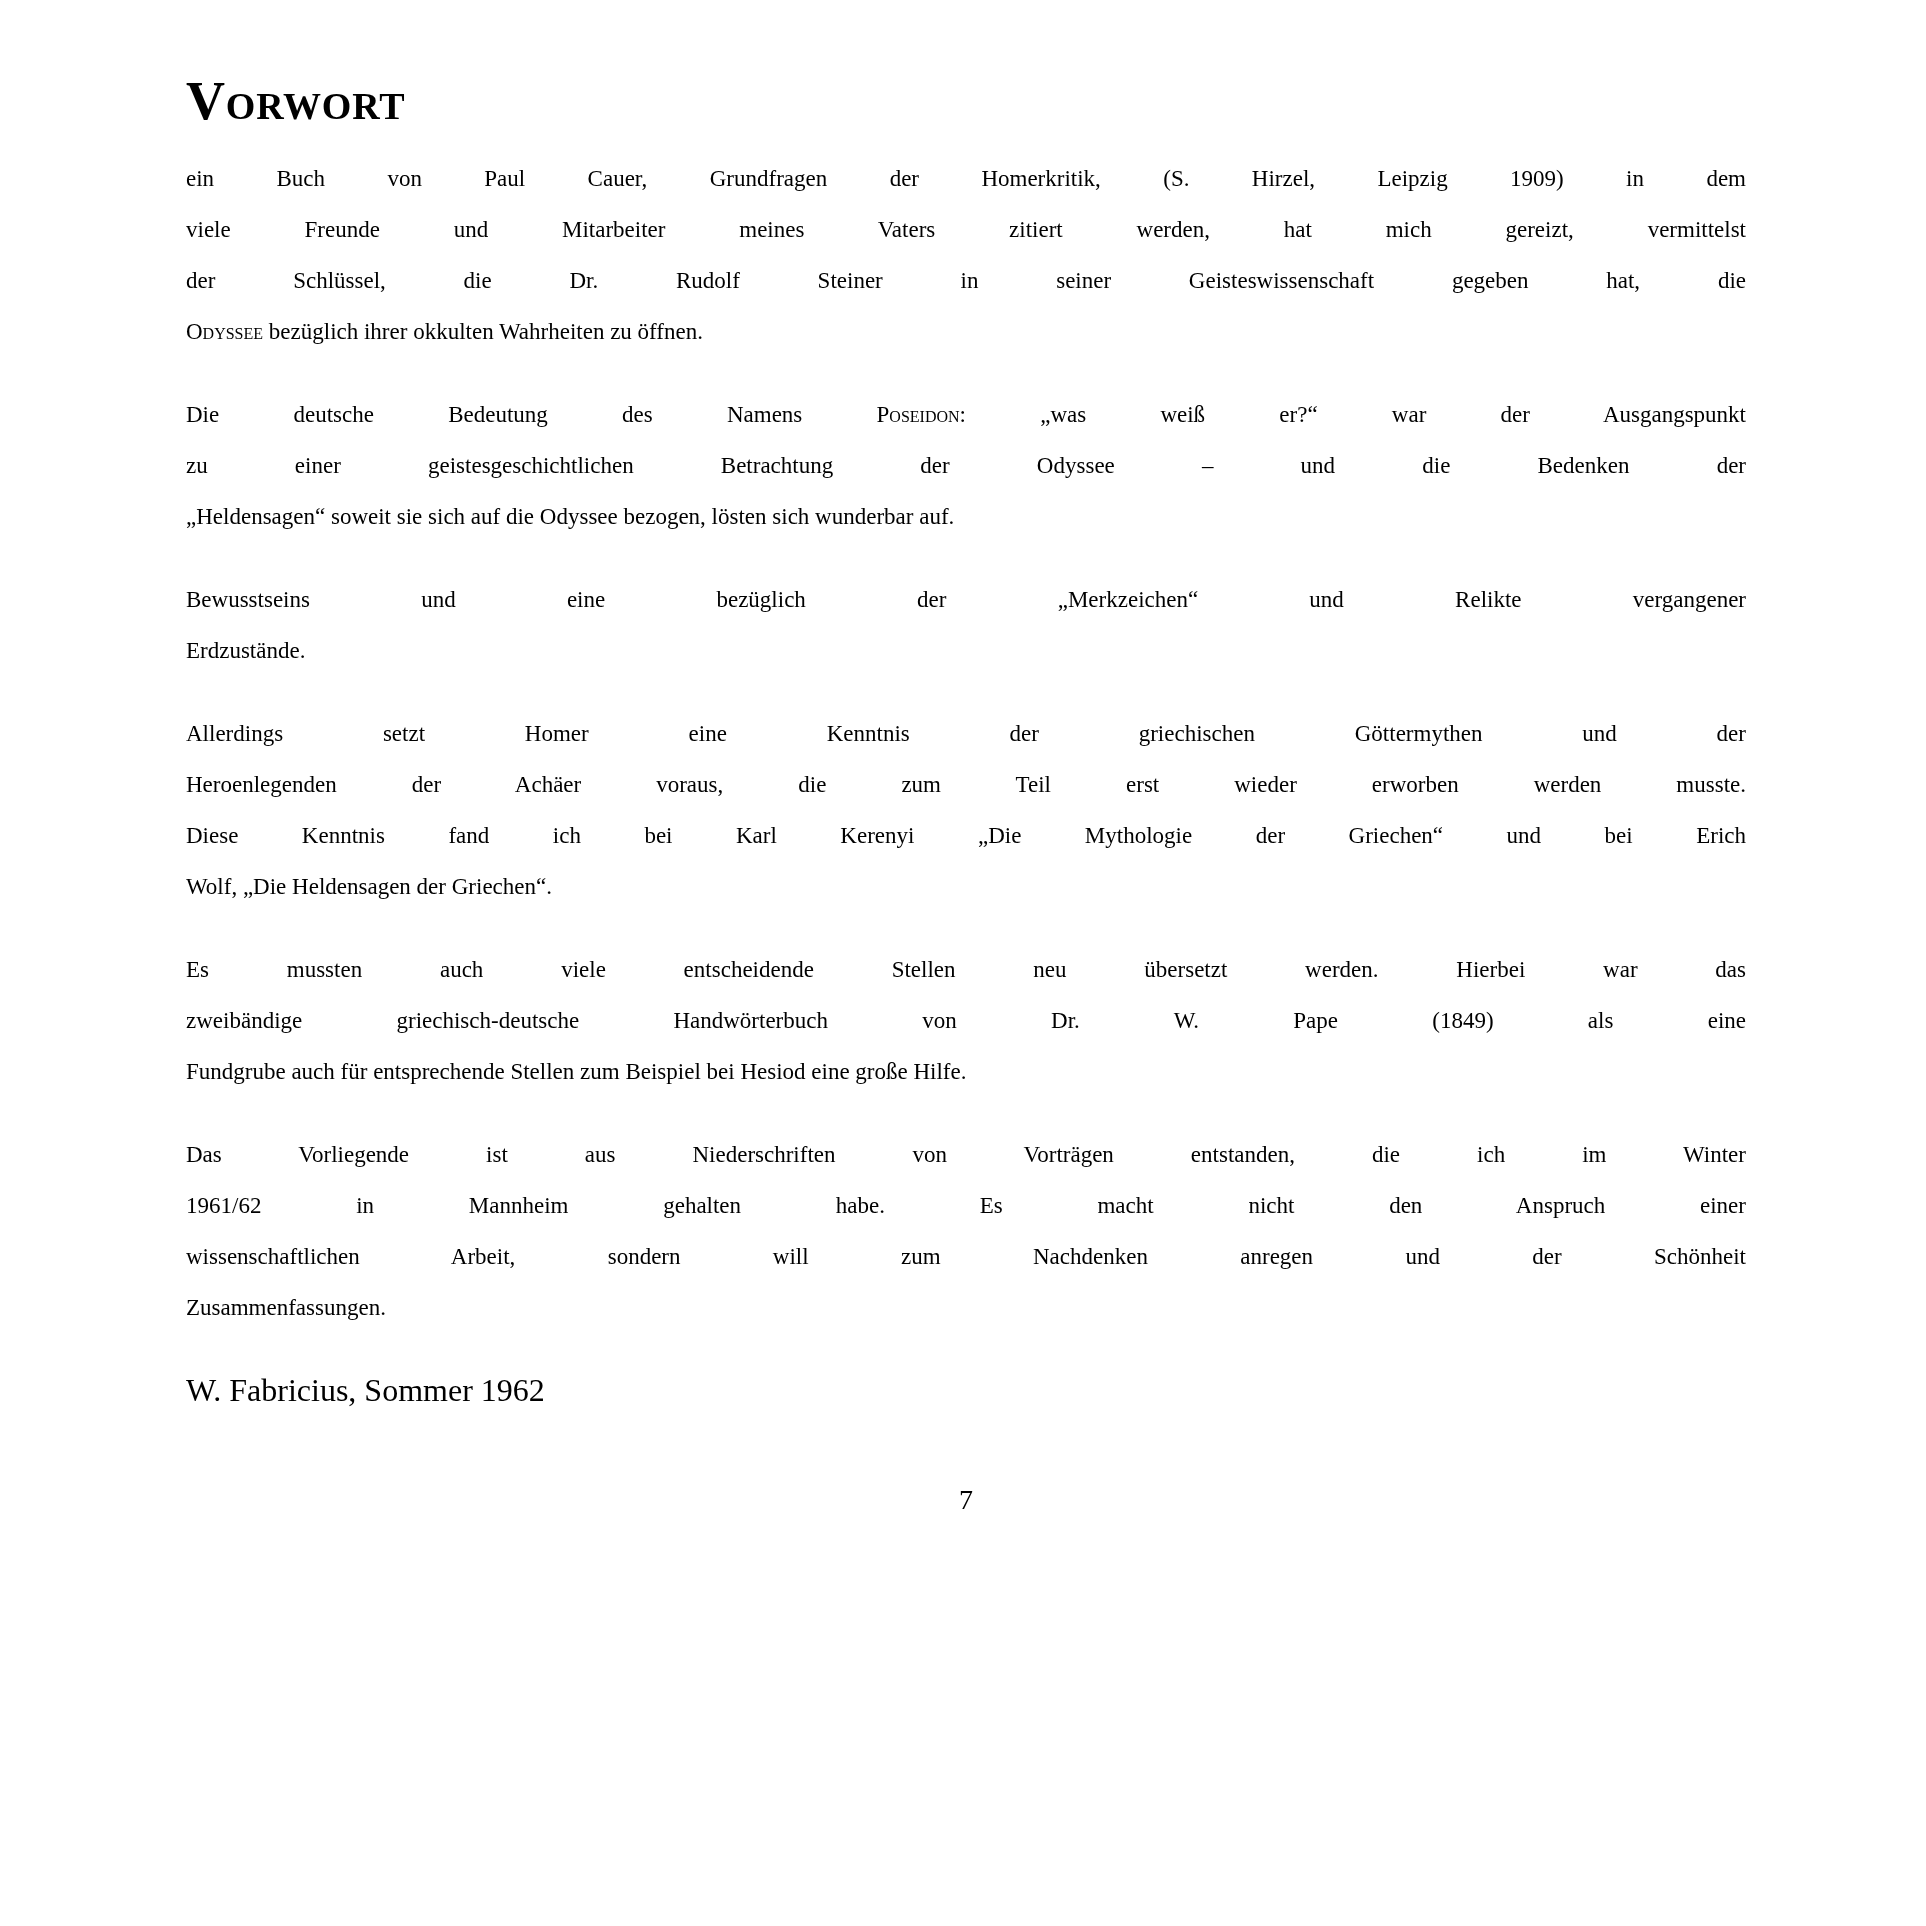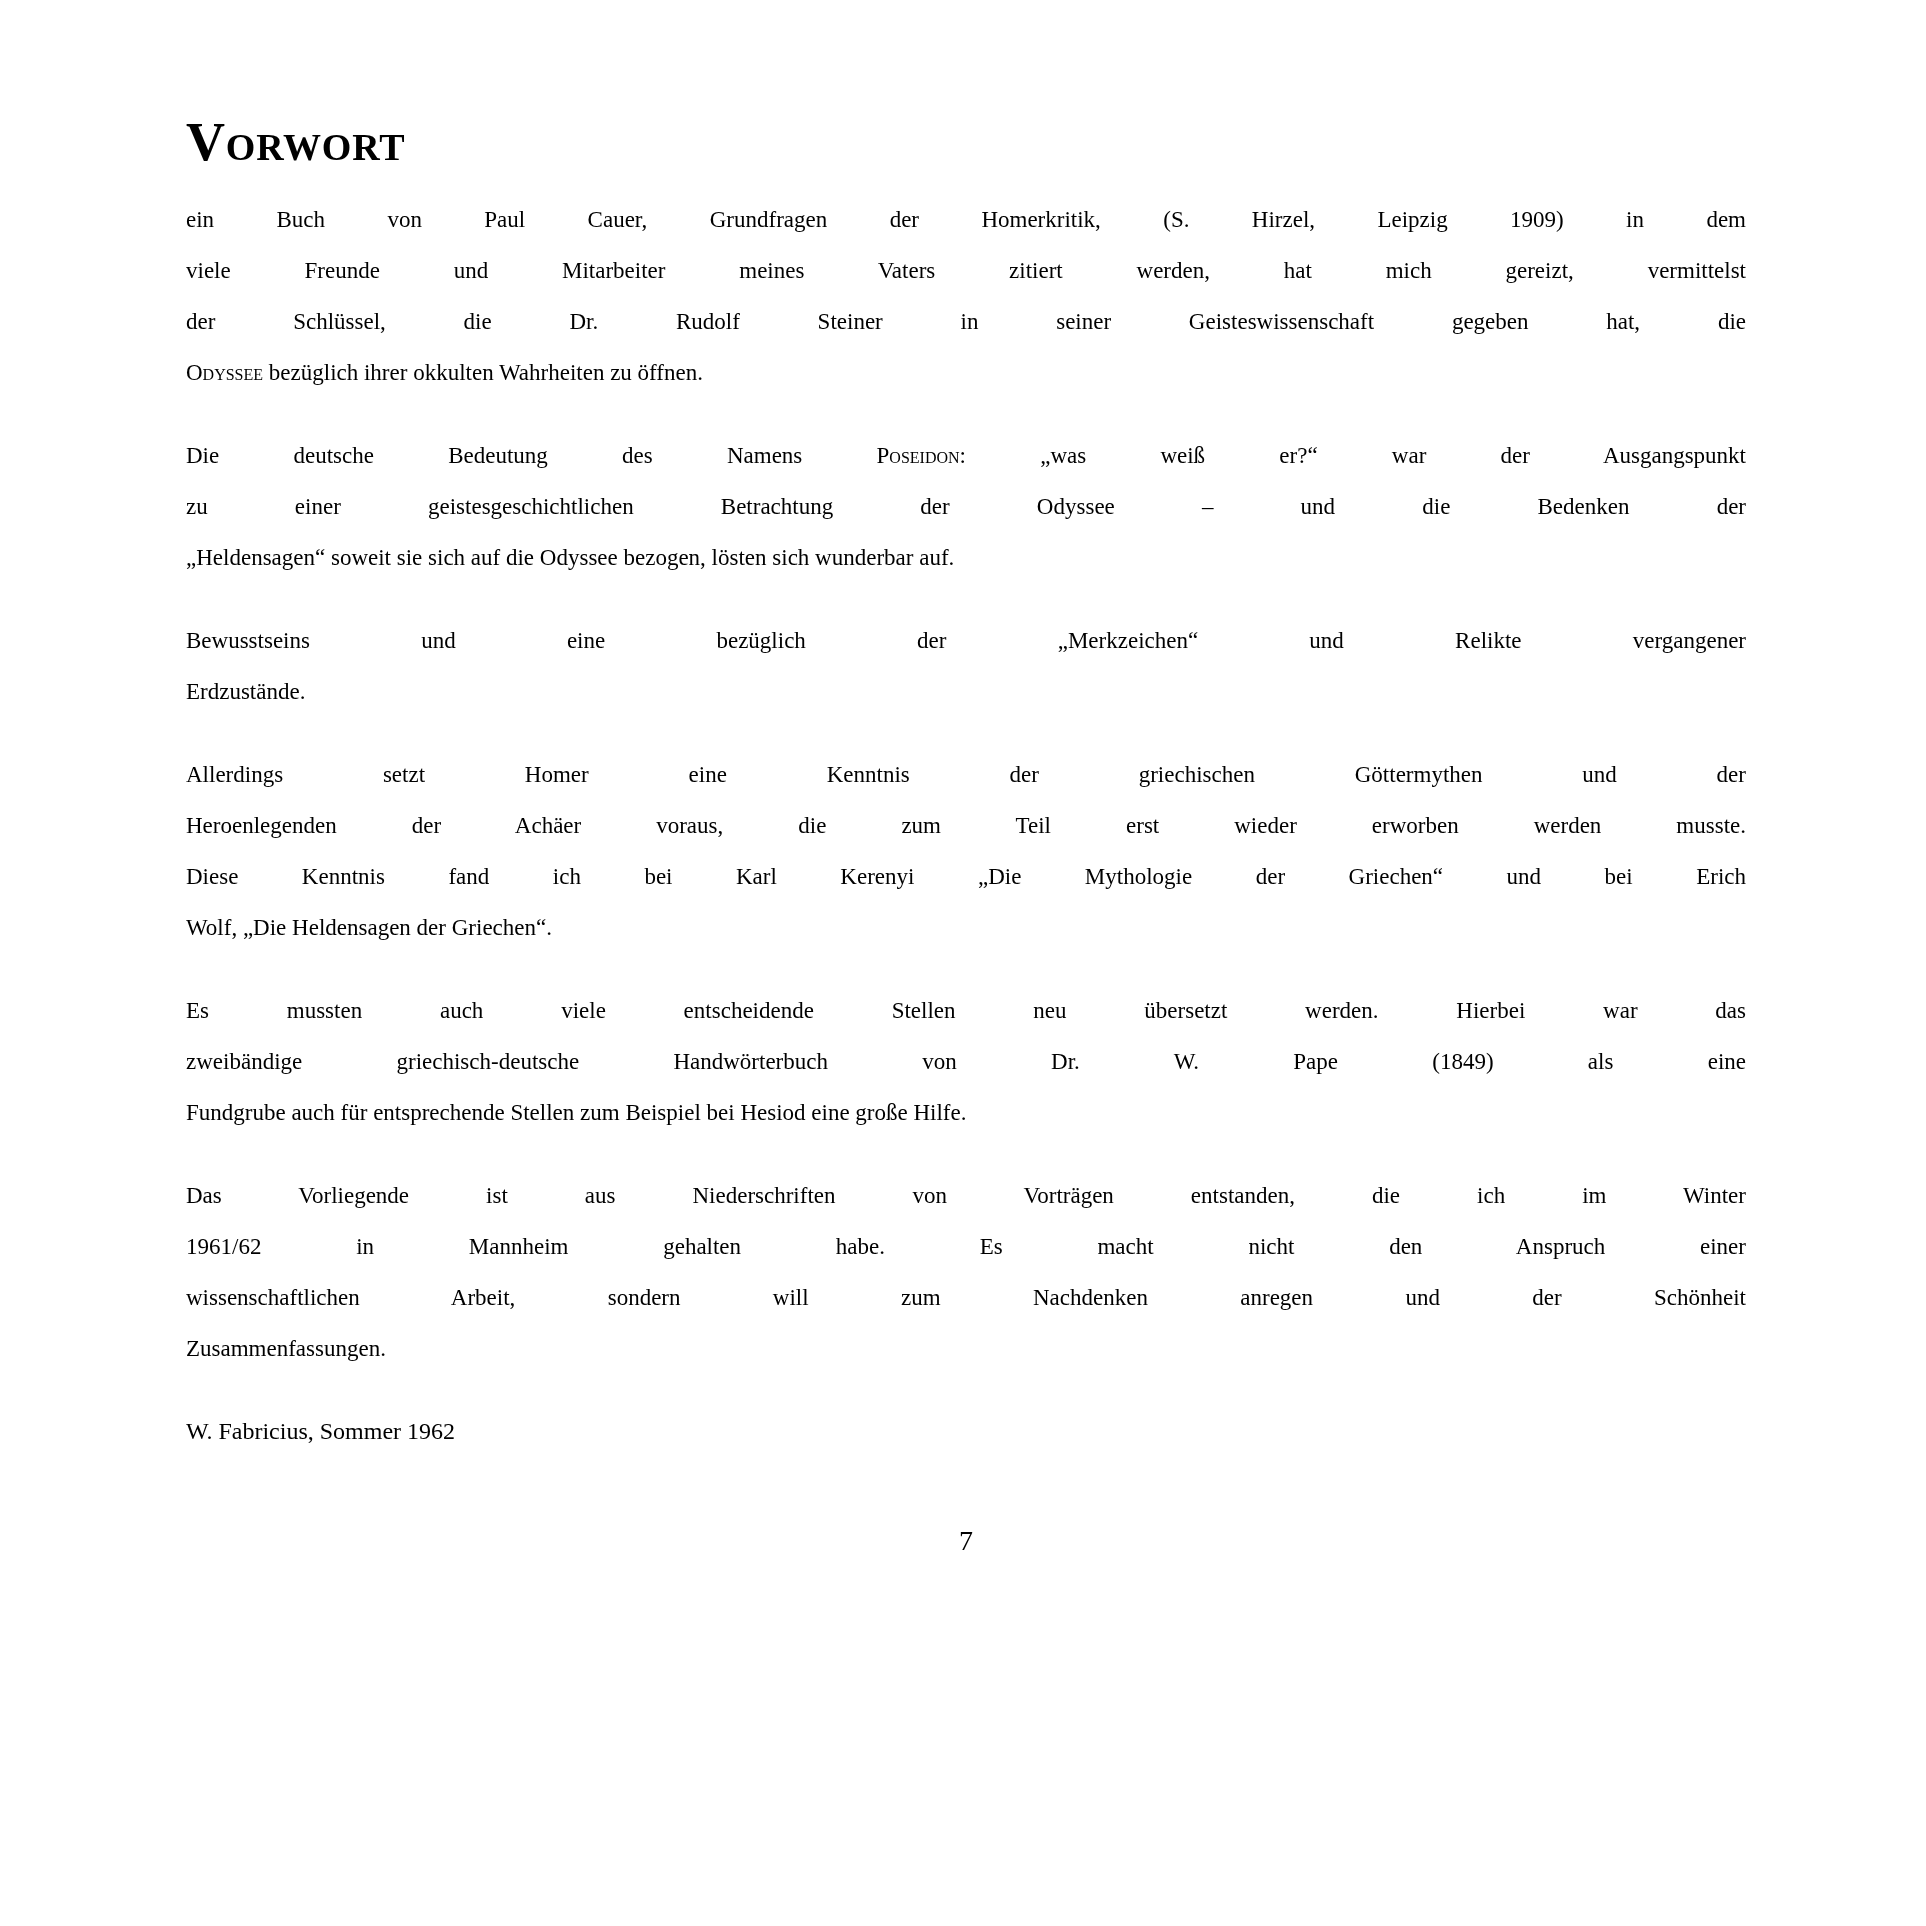--- a/index.html
+++ b/index.html
@@ -11,21 +11,21 @@
     width: 1926px;
     height: 1926px;
     overflow: hidden;
     color: #000000;
     font-family: "Liberation Serif", "DejaVu Serif", serif;
   }
   .page {
     box-sizing: border-box;
     width: 1926px;
     height: 1926px;
-    padding: 114px 180px 0 186px;
+    padding: 73px 180px 0 186px;
     background: #ffffff;
   }
   .title {
     font-variant-caps: small-caps;
     font-weight: 700;
     font-size: 54px;
     line-height: 1.05;
     letter-spacing: 0.8px;
     margin: 0 0 23px 0;
   }
@@ -40,21 +40,21 @@
     text-align-last: justify;
     white-space: normal;
   }
   .line.last {
     text-align-last: left;
   }
   .sc {
     font-variant-caps: small-caps;
   }
   .signature {
-    font-size: 24px;
+    font-size: 32px;
     line-height: 51px;
     height: 51px;
     margin: 0;
     text-align: left;
   }
   .page-number {
     font-size: 28px;
     line-height: 51px;
     height: 51px;
     margin-top: 58px;

